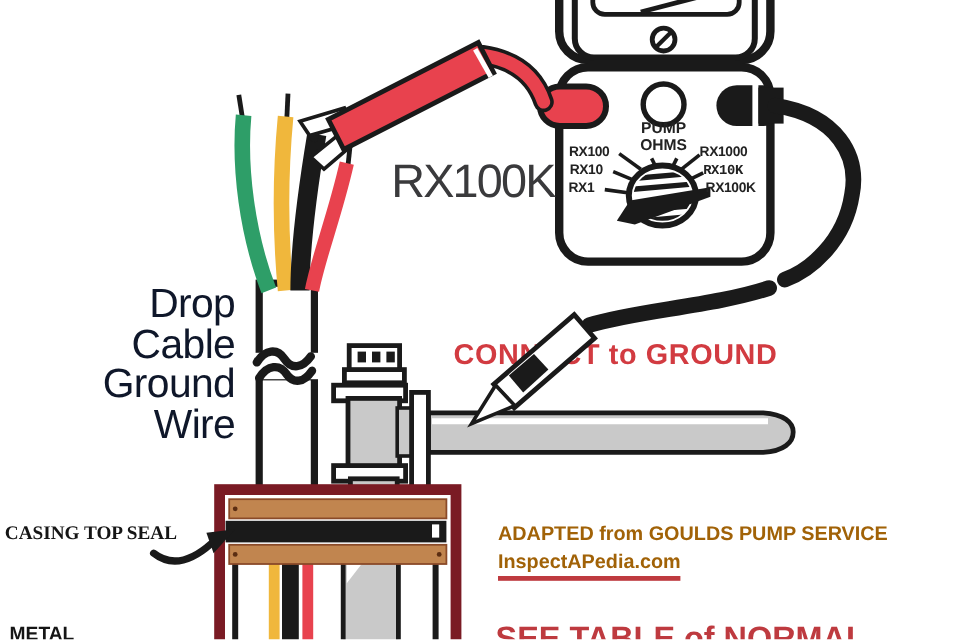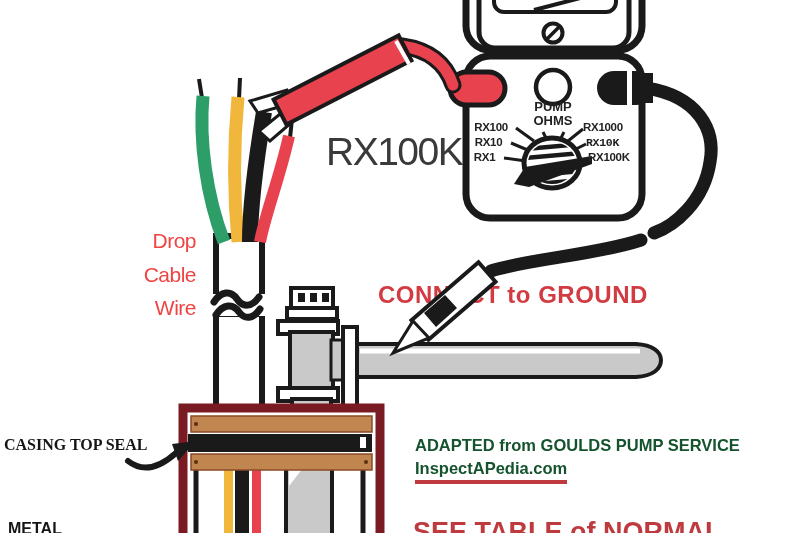--- a/index.html
+++ b/index.html
@@ -1,34 +1,34 @@
 <!DOCTYPE html>
 <html><head>
 <meta charset="utf-8">
 <style>
   html,body{margin:0;padding:0;background:#fff;}
   .stage{position:relative;width:800px;height:533px;background:#ffffff;overflow:hidden;
          font-family:"Liberation Sans", sans-serif;}
   svg.art{position:absolute;left:0;top:0;}
   .t{position:absolute;white-space:nowrap;}
   
-  .lbl-dropcable{left:58px;top:224px;width:138px;text-align:right;font-size:21px;
-                 line-height:33.6px;color:#ef4444;letter-spacing:-0.5px;}
+  .lbl-dropcable{left:58px;top:237px;width:138px;text-align:right;font-size:34px;
+                 line-height:33.6px;color:#0f172a;letter-spacing:-0.5px;}
   
   .lbl-range{left:326px;top:130px;font-size:39px;color:#3A3A3C;letter-spacing:-1.5px;}
   
   .mlbl{position:absolute;font-size:11.5px;font-weight:700;color:#222;letter-spacing:-0.3px;}
   .zero-ohms{left:518px;top:100px;width:70px;text-align:center;font-size:13px;
              font-weight:700;line-height:13.5px;color:#222;}
   .dial-left{text-align:center;}
   
   .lbl-seal{left:4px;top:436px;font-size:16px;font-weight:700;color:#151515;font-family:Liberation Serif, serif;}
   .lbl-metal{left:8px;top:520px;font-size:16px;font-weight:700;color:#151515;}
   
-  .attribution{left:415px;top:434px;font-size:16.5px;font-weight:700;color:#14532d;
+  .attribution{left:415px;top:434px;font-size:16.5px;font-weight:700;color:#a16207;
                line-height:22.5px;}
   .attribution .link{display:inline-block;border-bottom:4px solid #BE3A3F;
                      padding-bottom:1px;cursor:pointer;}
   .lbl-seetable{left:413px;top:517px;font-size:27px;font-weight:700;color:#BE3A3F;}
 </style>
 </head>
 <body>
 
 <div class="stage">
 
@@ -147,20 +147,21 @@
 
   <g>
     <path d="M 128,461 C 142,472 158,469 176,453" fill="none" stroke="#1a1a1a" stroke-width="6" stroke-linecap="round"></path>
     <polygon points="172,444 196,441 178,461" fill="#1a1a1a"></polygon>
   </g>
 </svg>
 
 <div class="t lbl-dropcable">
   <div>Drop</div>
   <div>Cable</div>
+  <div>Ground</div>
   <div>Wire</div>
 </div>
 
 <div class="t lbl-range">RX100K</div>
 
 <div class="t zero-ohms">
   <div>PUMP</div>
   <div>OHMS</div>
 </div>
 

